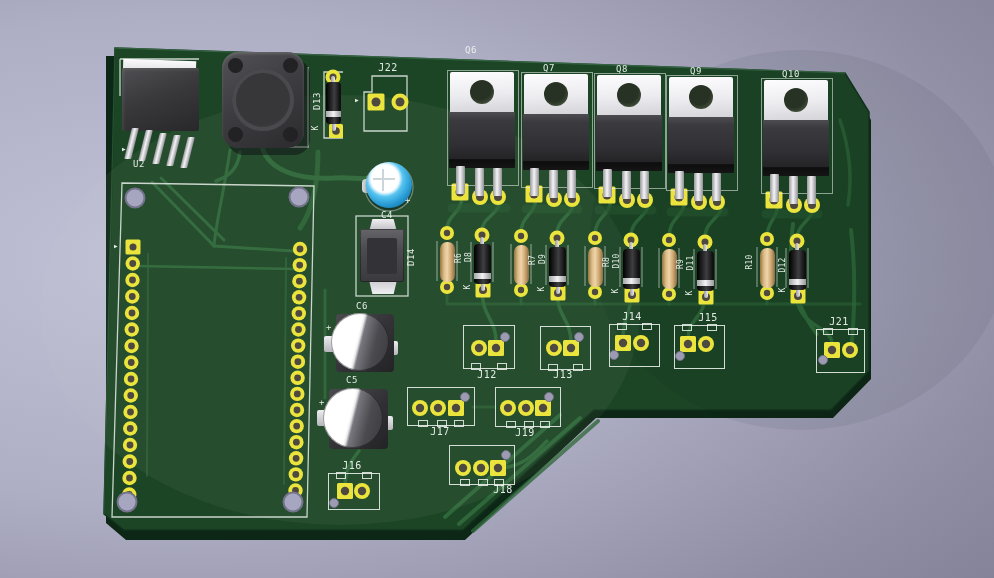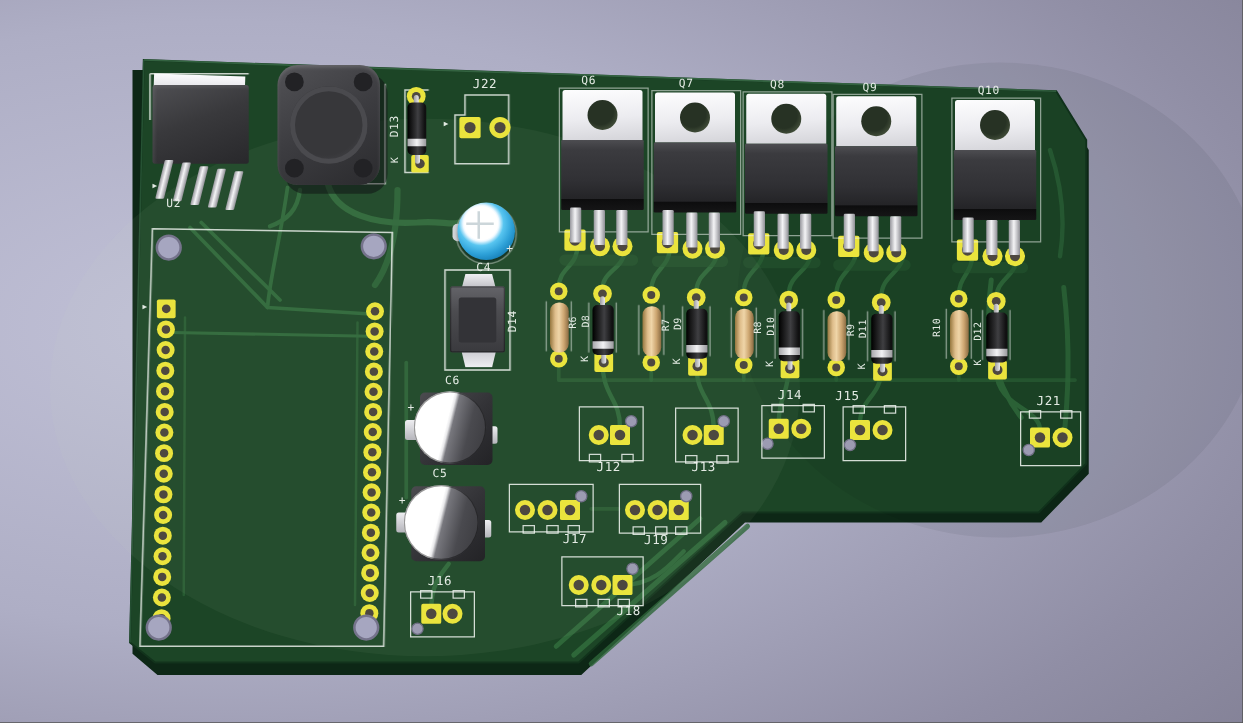--- a/index.html
+++ b/index.html
@@ -509,21 +509,21 @@
 
   <div class="layer">
     <span class="silk s9" style="left:139px;top:164px">U2</span>
     <span class="silk s6" style="left:124px;top:149px">▶</span>
     <span class="silk s9 v" style="left:317px;top:101px">D13</span>
     <span class="silk s8 v" style="left:316px;top:128px">K</span>
     <span class="silk" style="left:388px;top:68px">J22</span>
     <span class="silk s6" style="left:357px;top:100px">▶</span>
     <span class="silk s6" style="left:116px;top:246px">▶</span>
 
-    <span class="silk s9" style="left:471px;top:66px">Q6</span>
+    <span class="silk s9" style="left:471px;top:50px">Q6</span>
     <span class="silk s9" style="left:549px;top:68px">Q7</span>
     <span class="silk s9" style="left:622px;top:69px">Q8</span>
     <span class="silk s9" style="left:696px;top:71px">Q9</span>
     <span class="silk s9" style="left:791px;top:74px">Q10</span>
 
     <span class="silk s9" style="left:387px;top:215px">C4</span>
     <span class="silk s9" style="left:408px;top:200px">+</span>
     <span class="silk s9 v" style="left:411px;top:257px">D14</span>
 
     <span class="silk s8 v" style="left:459px;top:258px">R6</span>
@@ -538,26 +538,26 @@
     <span class="silk s8 v" style="left:681px;top:264px">R9</span>
     <span class="silk s8 v" style="left:691px;top:263px">D11</span>
     <span class="silk s8 v" style="left:690px;top:293px">K</span>
     <span class="silk s8 v" style="left:750px;top:262px">R10</span>
     <span class="silk s8 v" style="left:783px;top:265px">D12</span>
     <span class="silk s8 v" style="left:783px;top:290px">K</span>
 
     <span class="silk" style="left:487px;top:375px">J12</span>
     <span class="silk" style="left:563px;top:375px">J13</span>
     <span class="silk" style="left:632px;top:317px">J14</span>
-    <span class="silk" style="left:678px;top:318px">J15</span>
+    <span class="silk" style="left:708px;top:318px">J15</span>
     <span class="silk" style="left:839px;top:322px">J21</span>
 
     <span class="silk s9" style="left:362px;top:306px">C6</span>
     <span class="silk s9" style="left:329px;top:327px">+</span>
     <span class="silk s9" style="left:352px;top:380px">C5</span>
     <span class="silk s9" style="left:322px;top:402px">+</span>
 
-    <span class="silk" style="left:460px;top:432px">J17</span>
+    <span class="silk" style="left:440px;top:432px">J17</span>
     <span class="silk" style="left:525px;top:433px">J19</span>
     <span class="silk" style="left:503px;top:490px">J18</span>
     <span class="silk" style="left:352px;top:466px">J16</span>
   </div>
 </div>
 
 </body></html>

